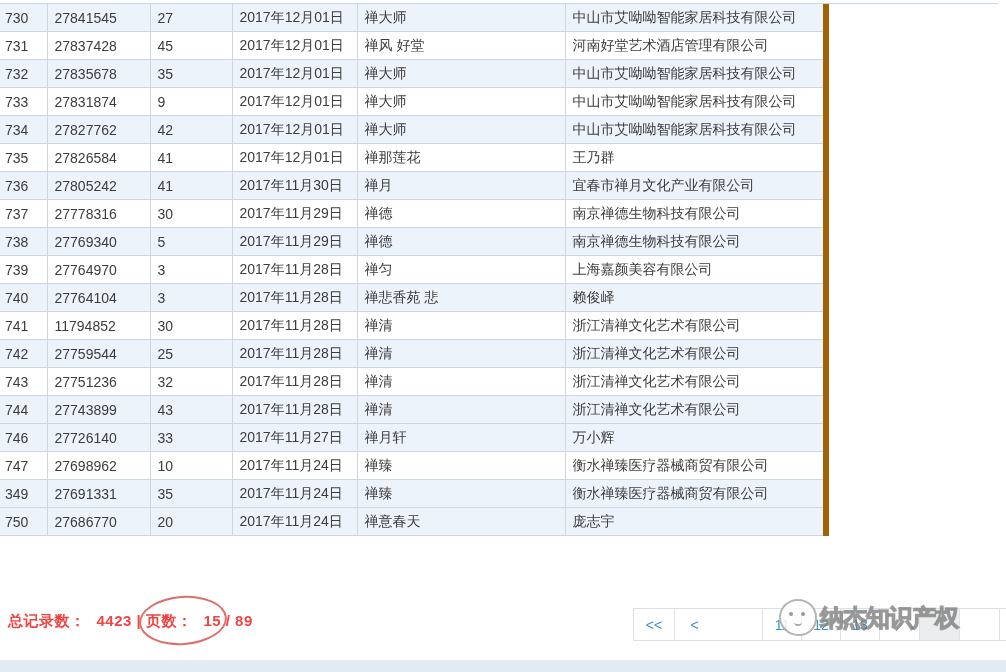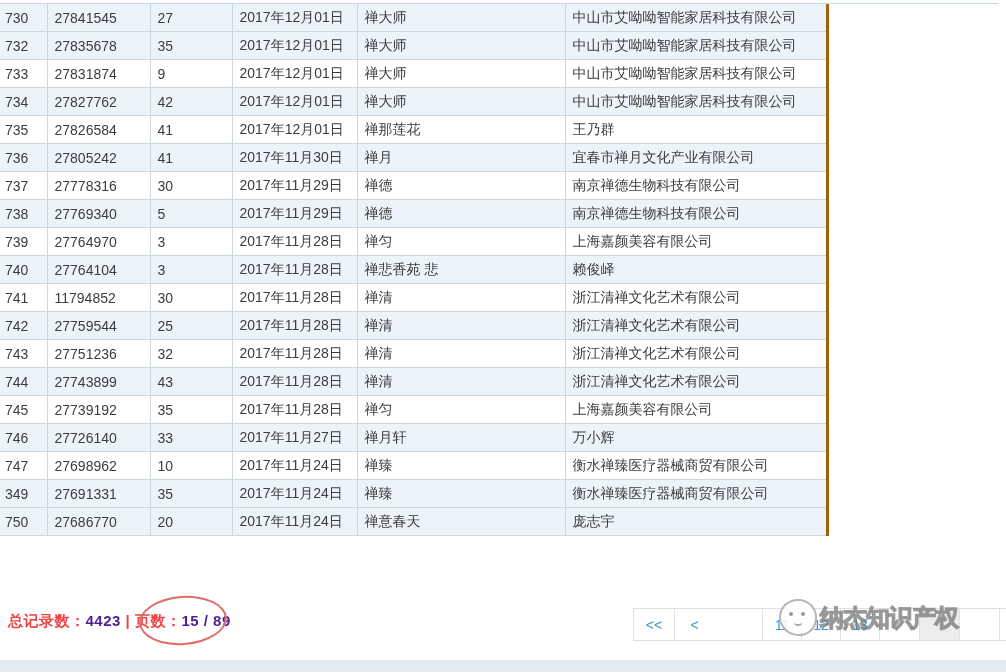--- a/index.html
+++ b/index.html
@@ -10,30 +10,30 @@
   }
   
   .partial-row{width:998px;height:3px;border-bottom:1px solid #cdd7de;background:#fbfdff;}
   table.records{border-collapse:collapse;table-layout:fixed;width:829px;}
   table.records td{
     height:27px;font-size:14px;color:#3c3c3c;
     border-bottom:1px solid #cdd7de;border-left:1px solid #cdd7de;
     padding:0 4px 0 7px;overflow:hidden;white-space:nowrap;vertical-align:middle;
   }
   table.records td:first-child{border-left:none;padding-left:5px;}
-  table.records td:last-child{border-right:3px solid #a16207;}
+  table.records td:last-child{border-right:6px solid #a16207;}
   tr.alt{background:#edf3fa;}
   td.link{color:#4a9fd4;cursor:pointer;}
   
   .footer{
     position:absolute;left:8px;top:612px;font-size:15px;font-weight:bold;
     letter-spacing:0.5px;white-space:nowrap;
   }
   .footer .blue{color:#ef4444;margin-top:13px;}
-  .footer .dark{color:#4c1d95;}
+  .footer .dark{color:#ef4444;margin-left:11px;}
   .annotation-ellipse{
     position:absolute;left:139px;top:596px;width:84px;height:45px;
     border:2px solid #dd6f6a;border-radius:50%;transform:rotate(-4deg);
     pointer-events:none;
   }
   
   .pagination{
     position:absolute;left:633px;top:608px;height:33px;display:flex;
     border:1px solid #d9e0e6;background:#ffffff;box-sizing:border-box;
   }
@@ -89,20 +89,28 @@
   </colgroup>
   <tbody>
       <tr class="alt">
     <td>730</td>
     <td class="link">27841545</td>
     <td>27</td>
     <td>2017年12月01日</td>
     <td class="link">禅大师</td>
     <td>中山市艾呦呦智能家居科技有限公司</td>
   </tr>
+      <tr>
+    <td>731</td>
+    <td class="link">27837428</td>
+    <td>45</td>
+    <td>2017年12月01日</td>
+    <td class="link">禅风 好堂</td>
+    <td>河南好堂艺术酒店管理有限公司</td>
+  </tr>
       <tr class="alt">
     <td>732</td>
     <td class="link">27835678</td>
     <td>35</td>
     <td>2017年12月01日</td>
     <td class="link">禅大师</td>
     <td>中山市艾呦呦智能家居科技有限公司</td>
   </tr>
       <tr>
     <td>733</td>
@@ -192,28 +200,20 @@
     <td class="link">禅清</td>
     <td>浙江清禅文化艺术有限公司</td>
   </tr>
       <tr class="alt">
     <td>744</td>
     <td class="link">27743899</td>
     <td>43</td>
     <td>2017年11月28日</td>
     <td class="link">禅清</td>
     <td>浙江清禅文化艺术有限公司</td>
-  </tr>
-      <tr>
-    <td>745</td>
-    <td class="link">27739192</td>
-    <td>35</td>
-    <td>2017年11月28日</td>
-    <td class="link">禅匀</td>
-    <td>上海嘉颜美容有限公司</td>
   </tr>
       <tr class="alt">
     <td>746</td>
     <td class="link">27726140</td>
     <td>33</td>
     <td>2017年11月27日</td>
     <td class="link">禅月轩</td>
     <td>万小辉</td>
   </tr>
       <tr>

